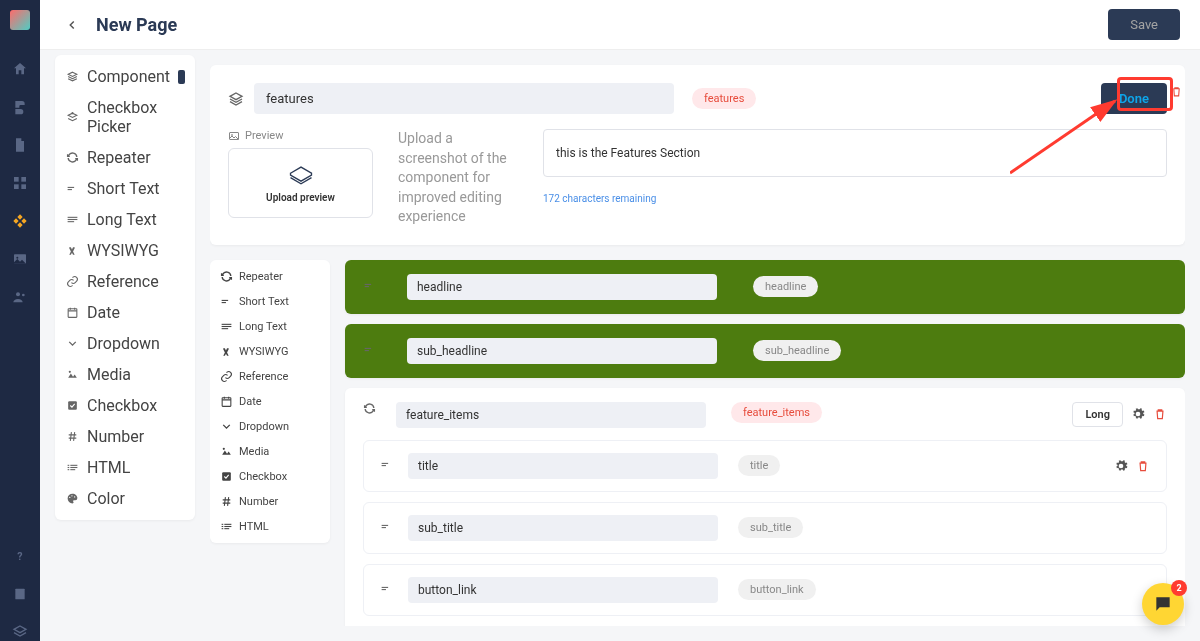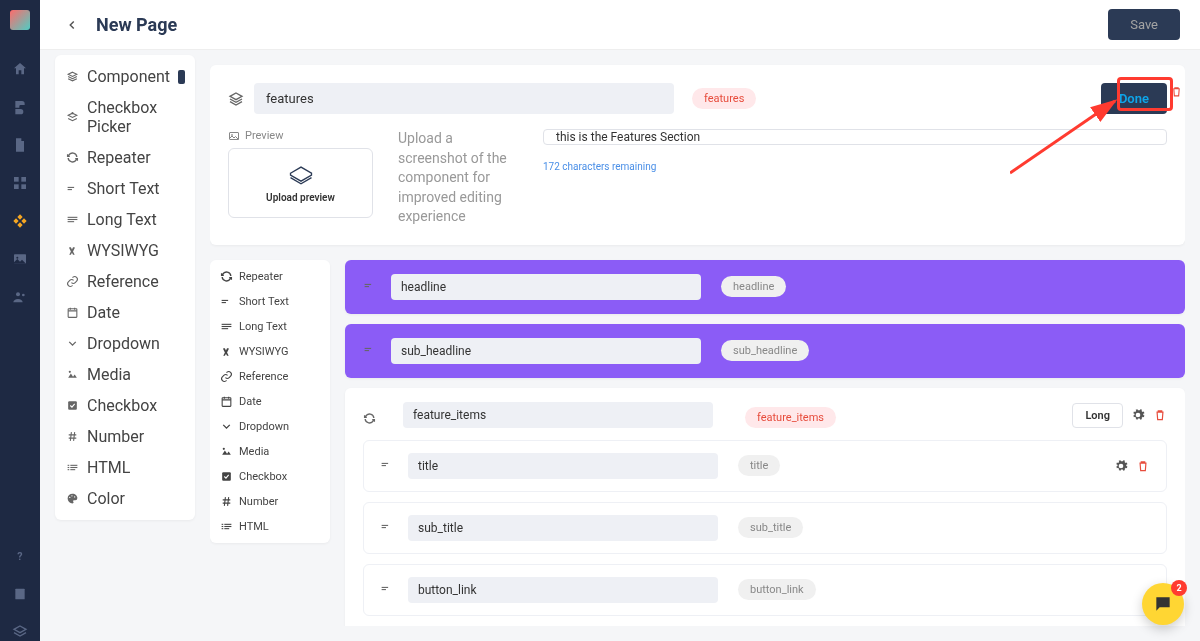--- a/index.html
+++ b/index.html
@@ -33,37 +33,37 @@
 .trash-behind{position:absolute;right:2px;top:20px;color:#e74c3c;font-size:12px}
 .preview-row{display:flex;gap:25px}
 .preview-box{width:145px}
 .preview-label{font-size:11px;color:#888;margin-bottom:6px;display:flex;align-items:center;gap:5px}
 .upload-box{border:1px solid #e0e2e8;border-radius:6px;height:70px;display:flex;flex-direction:column;align-items:center;justify-content:center;gap:6px;cursor:pointer}
 .upload-box svg{width:28px;height:22px;color:#2b3a55}
 .upload-text{font-size:10px;font-weight:600;color:#333}
 .upload-help{font-size:14px;color:#999;line-height:1.4;max-width:120px}
 .desc-col{flex:1}
 .desc-label{font-size:11px;color:#888;margin-bottom:6px}
-.desc-input{width:100%;border:1px solid #e0e2e8;border-radius:4px;padding:0 12px;font-size:12px;color:#333}
+.desc-input{width:100%;border:1px solid #e0e2e8;border-radius:4px;padding:16px 12px;font-size:12px;color:#333}
 .chars{font-size:10px;color:#4a8fe7;margin-top:16px}
 .dual{display:flex;gap:15px}
 .mini-sidebar{width:120px;background:#fff;border-radius:6px;padding:4px 0;height:fit-content;box-shadow:0 1px 3px rgba(0,0,0,0.05)}
 .mini-item{display:flex;align-items:center;padding:6px 10px;gap:7px;font-size:11px;color:#444;cursor:pointer}
 .mini-item .ico{width:12px;height:12px}
 .fields-col{flex:1;display:flex;flex-direction:column;gap:10px}
-.field-card{background:#8b5cf6;border-radius:6px;padding:14px 18px;display:flex;align-items:center;gap:12px;box-shadow:0 1px 3px rgba(0,0,0,0.05)}
+.field-card{background:#4d7c0f;border-radius:6px;padding:14px 18px;display:flex;align-items:center;gap:28px;box-shadow:0 1px 3px rgba(0,0,0,0.05)}
 .field-ico{width:16px;height:16px;color:#666;flex-shrink:0}
 .field-name{background:#eef0f5;border:none;border-radius:4px;padding:6px 10px;font-size:12px;color:#333;width:310px}
 .field-actions{margin-left:auto;display:flex;align-items:center;gap:8px}
 .edit-btn{background:#fff;border:1px solid #e0e2e8;padding:5px 12px;border-radius:4px;font-size:11px;font-weight:600;cursor:pointer;color:#333}
 .gear-ico,.trash-ico{width:14px;height:14px;cursor:pointer}
 .gear-ico{color:#555}
 .trash-ico{color:#e74c3c}
 .repeater-card{background:#fff;border-radius:6px;padding:14px 18px;box-shadow:0 1px 3px rgba(0,0,0,0.05)}
-.repeater-head{display:flex;align-items:flex-end;gap:24px}
+.repeater-head{display:flex;align-items:flex-start;gap:17px}
 .repeater-children{margin-top:12px;display:flex;flex-direction:column;gap:10px}
 .child-card{border:1px solid #eef0f5;border-radius:6px;padding:12px 16px;display:flex;align-items:center;gap:12px}
 .arrow{position:absolute;pointer-events:none}
 .chat-bubble{position:fixed;right:16px;bottom:16px;width:42px;height:42px;background:#ffd633;border-radius:50%;display:flex;align-items:center;justify-content:center;box-shadow:0 4px 12px rgba(0,0,0,0.2);cursor:pointer}
 .chat-badge{position:absolute;top:-3px;right:-3px;background:#ff3b30;color:#fff;width:16px;height:16px;border-radius:50%;font-size:9px;display:flex;align-items:center;justify-content:center;font-weight:700}
 svg{display:block}
 </style>
 </head>
 <body>
 

